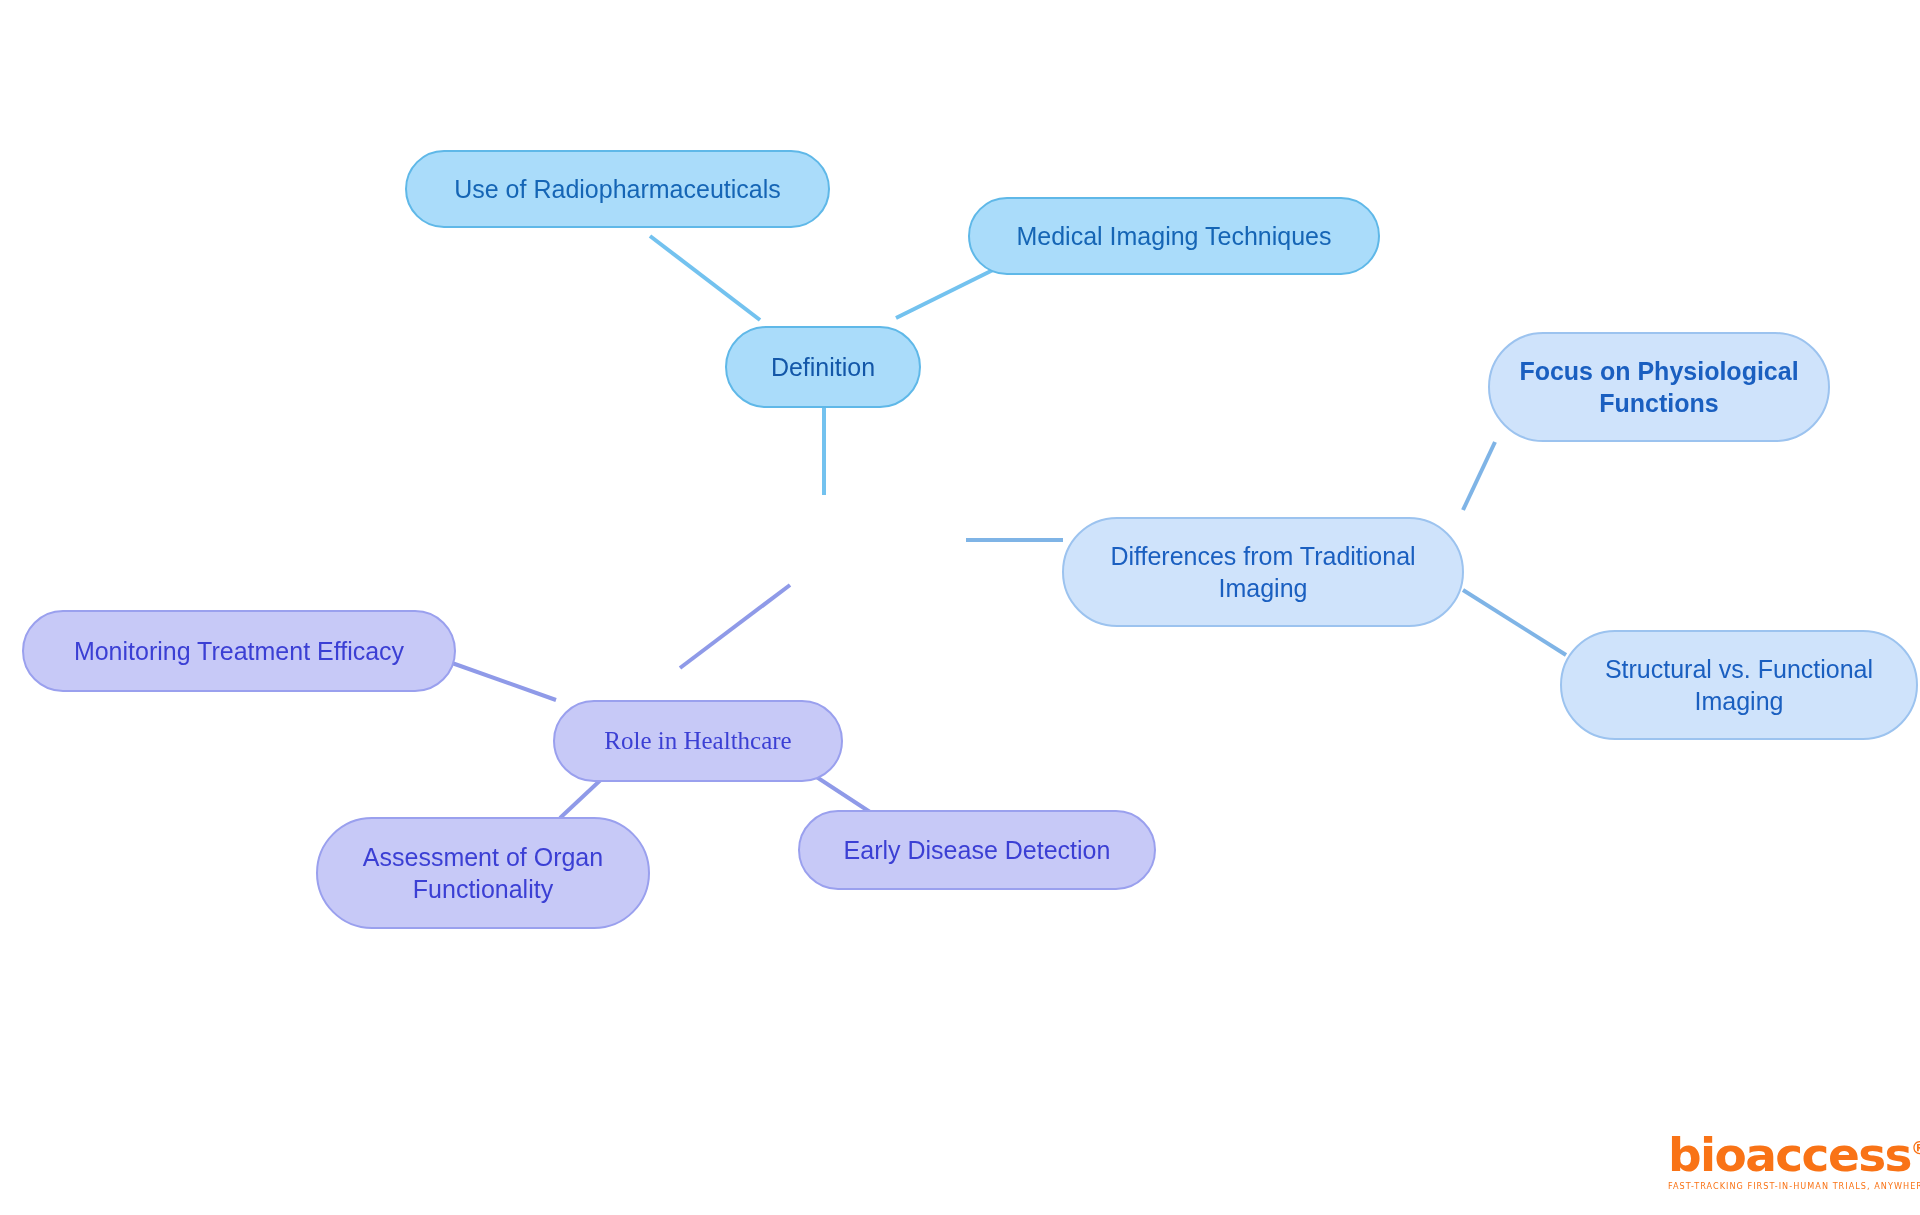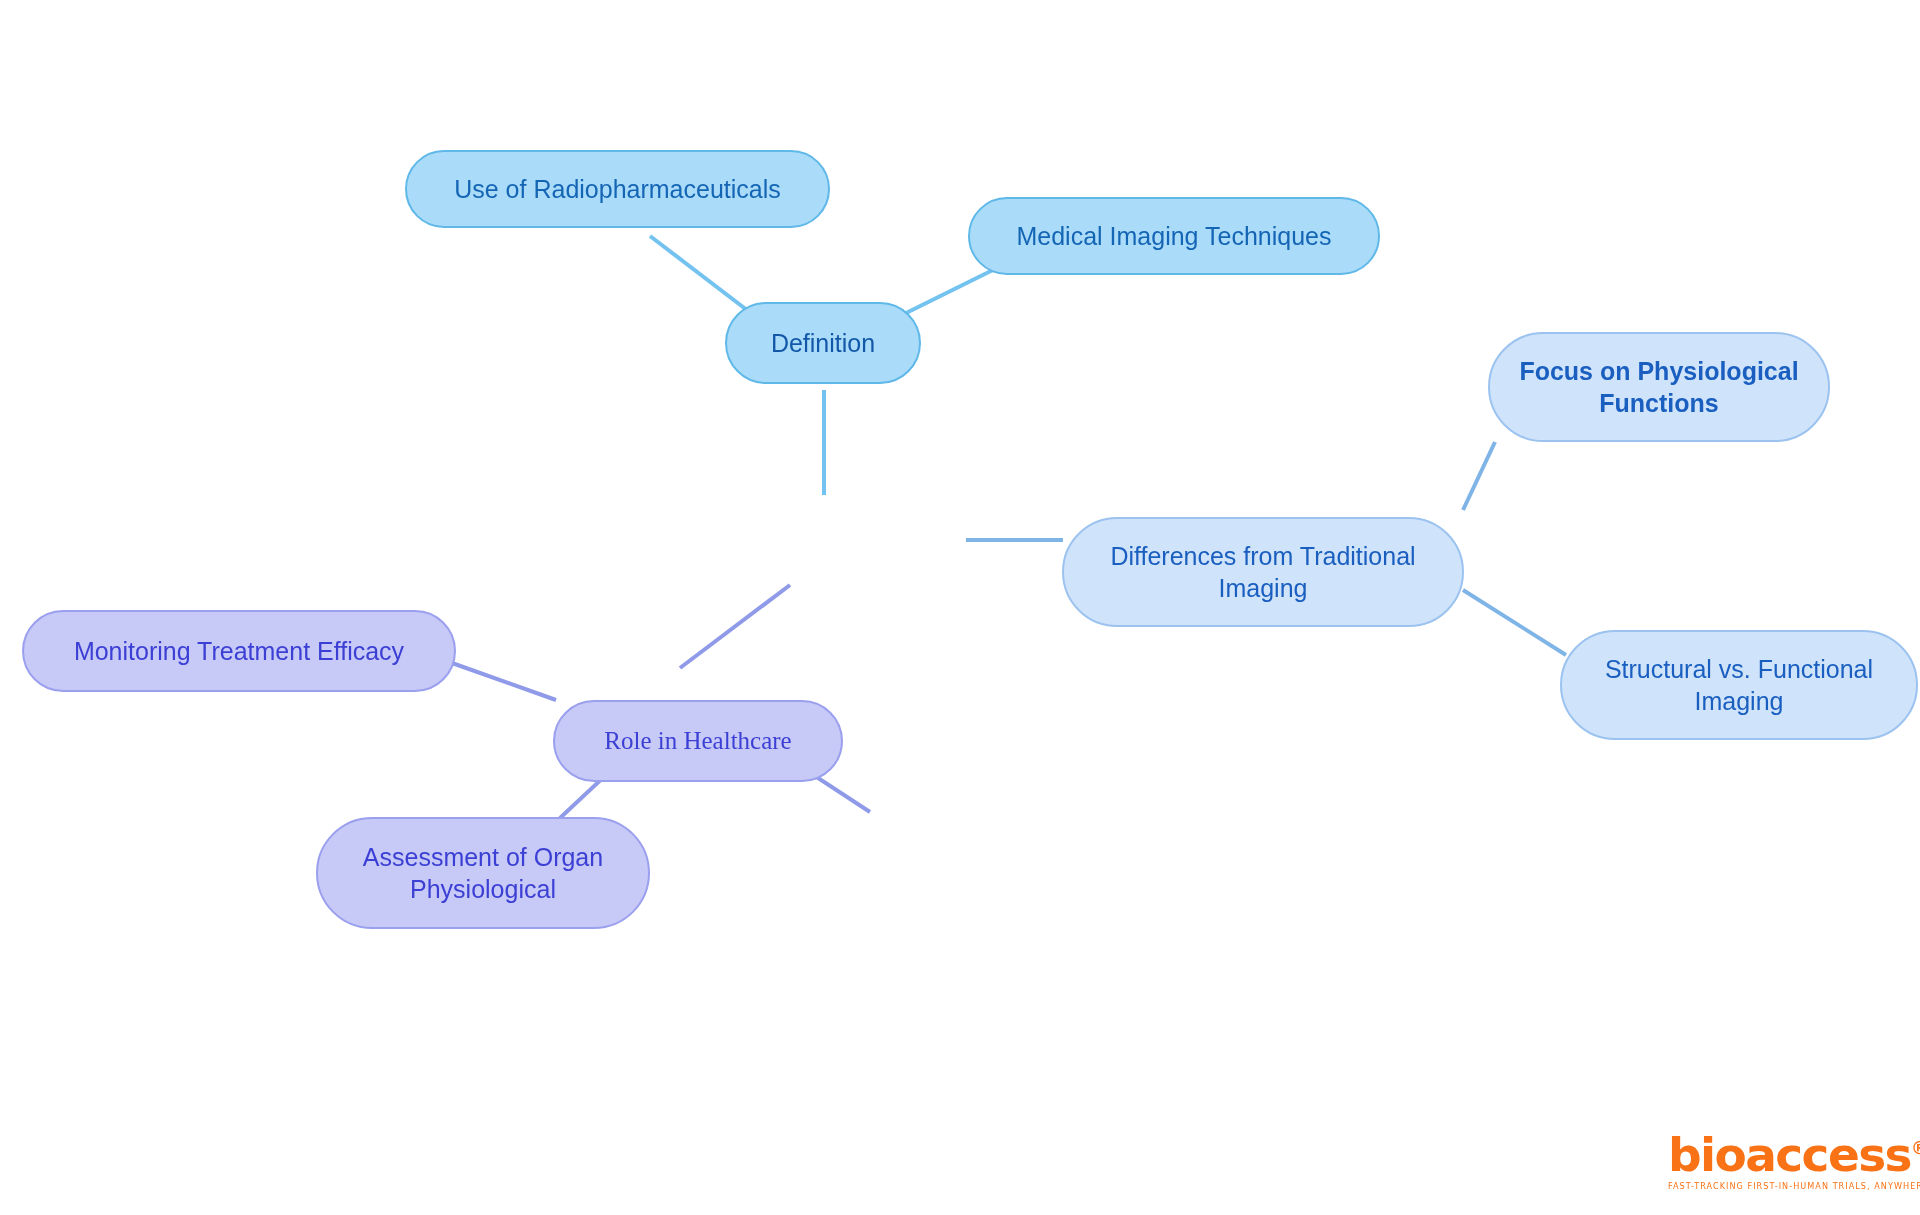--- a/index.html
+++ b/index.html
@@ -45,20 +45,21 @@
     letter-spacing: 0.2px;
   }
   .node.blue {
     background: #aadcfa;
     border-color: #5fb8e8;
     color: #1565b5;
     font-size: 25px;
   }
   .node.blue-dark-text {
     color: #1357a8;
+    margin-top: 24px;
   }
   .node.pale {
     background: #cfe3fb;
     border-color: #9cc3ef;
     color: #1a5fc0;
     font-size: 25px;
   }
   .node.purple {
     background: #c7c9f7;
     border-color: #9aa0ee;
@@ -147,22 +148,25 @@
   <div class="node purple" style="left:22px; top:610px; width:434px; height:82px;">
     <span>Monitoring Treatment Efficacy</span>
   </div>
 
   <div class="node purple" style="left:553px; top:700px; width:290px; height:82px;font-family:Liberation Serif, serif;">
     <span>Role in Healthcare</span>
   </div>
 
   <div class="node purple" style="left:316px; top:817px; width:334px; height:112px;">
     <span>Assessment of Organ
-Physiological</span>
+Functionality</span>
   </div>
 
+  <div class="node purple" style="left:798px; top:810px; width:358px; height:80px;">
+    <span>Early Disease Detection</span>
+  </div>
 
   <div id="logo">
     <div class="wordmark"><span>bioaccess</span><span class="reg">®</span></div>
     <div class="tagline">FAST-TRACKING FIRST-IN-HUMAN TRIALS, ANYWHERE</div>
   </div>
 
 </div>
 
 </body></html>

